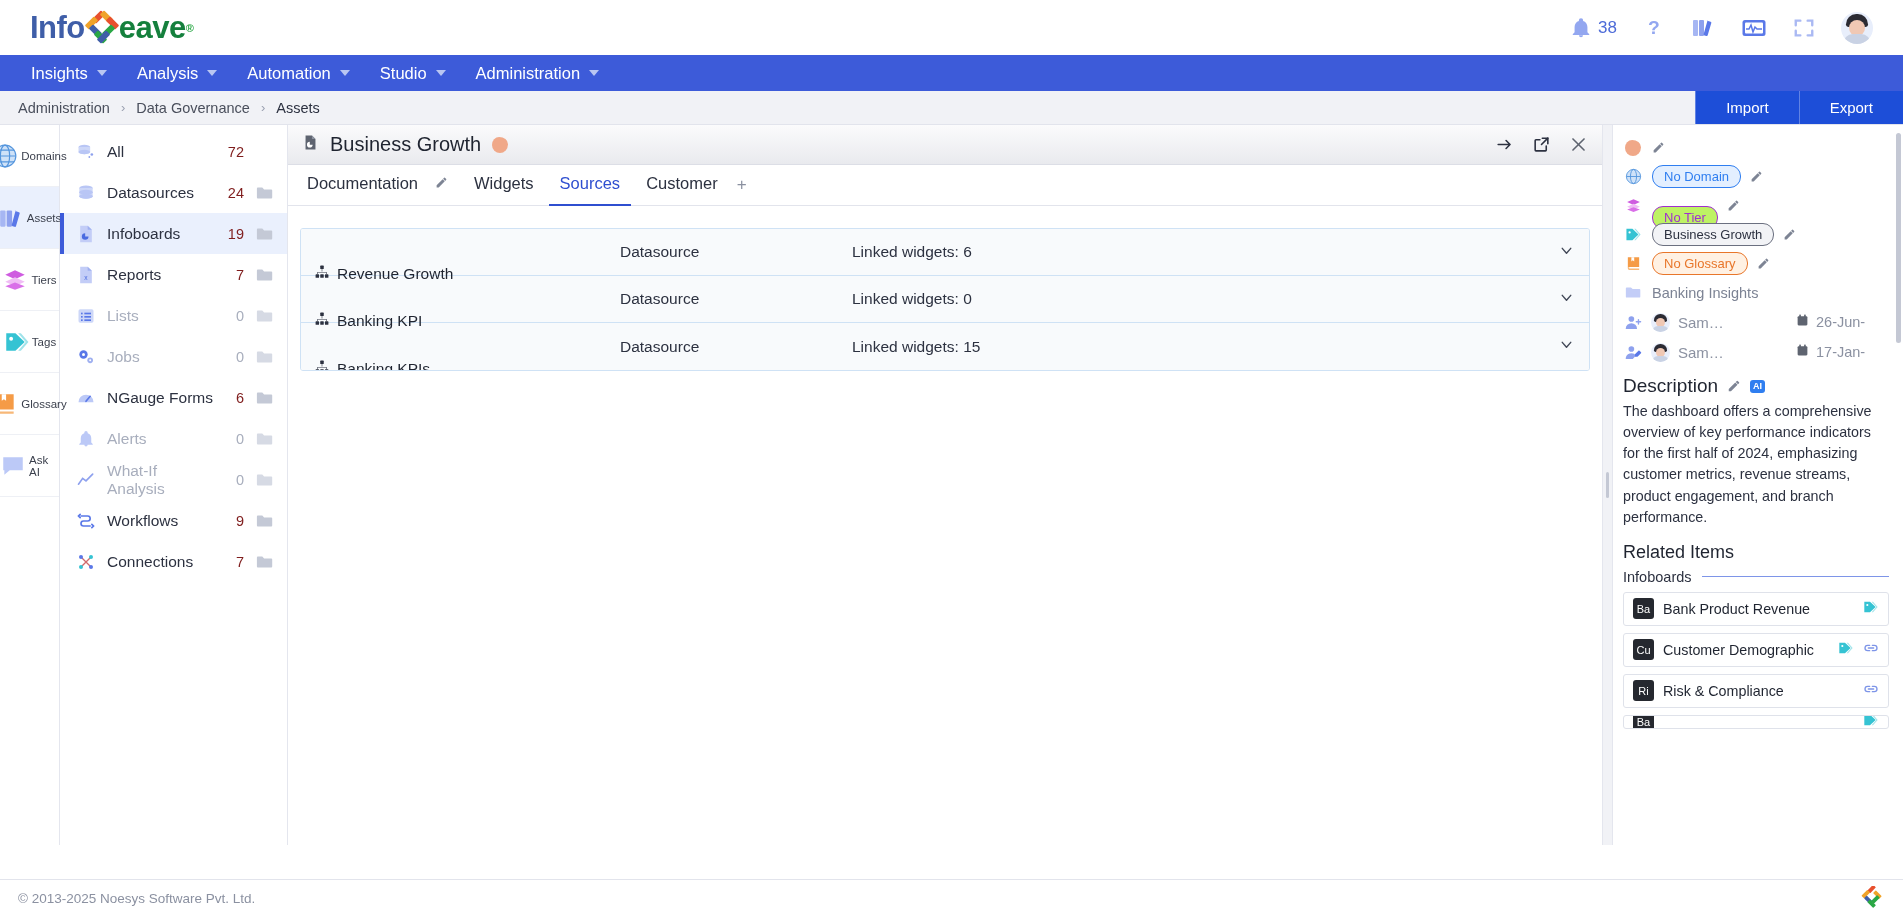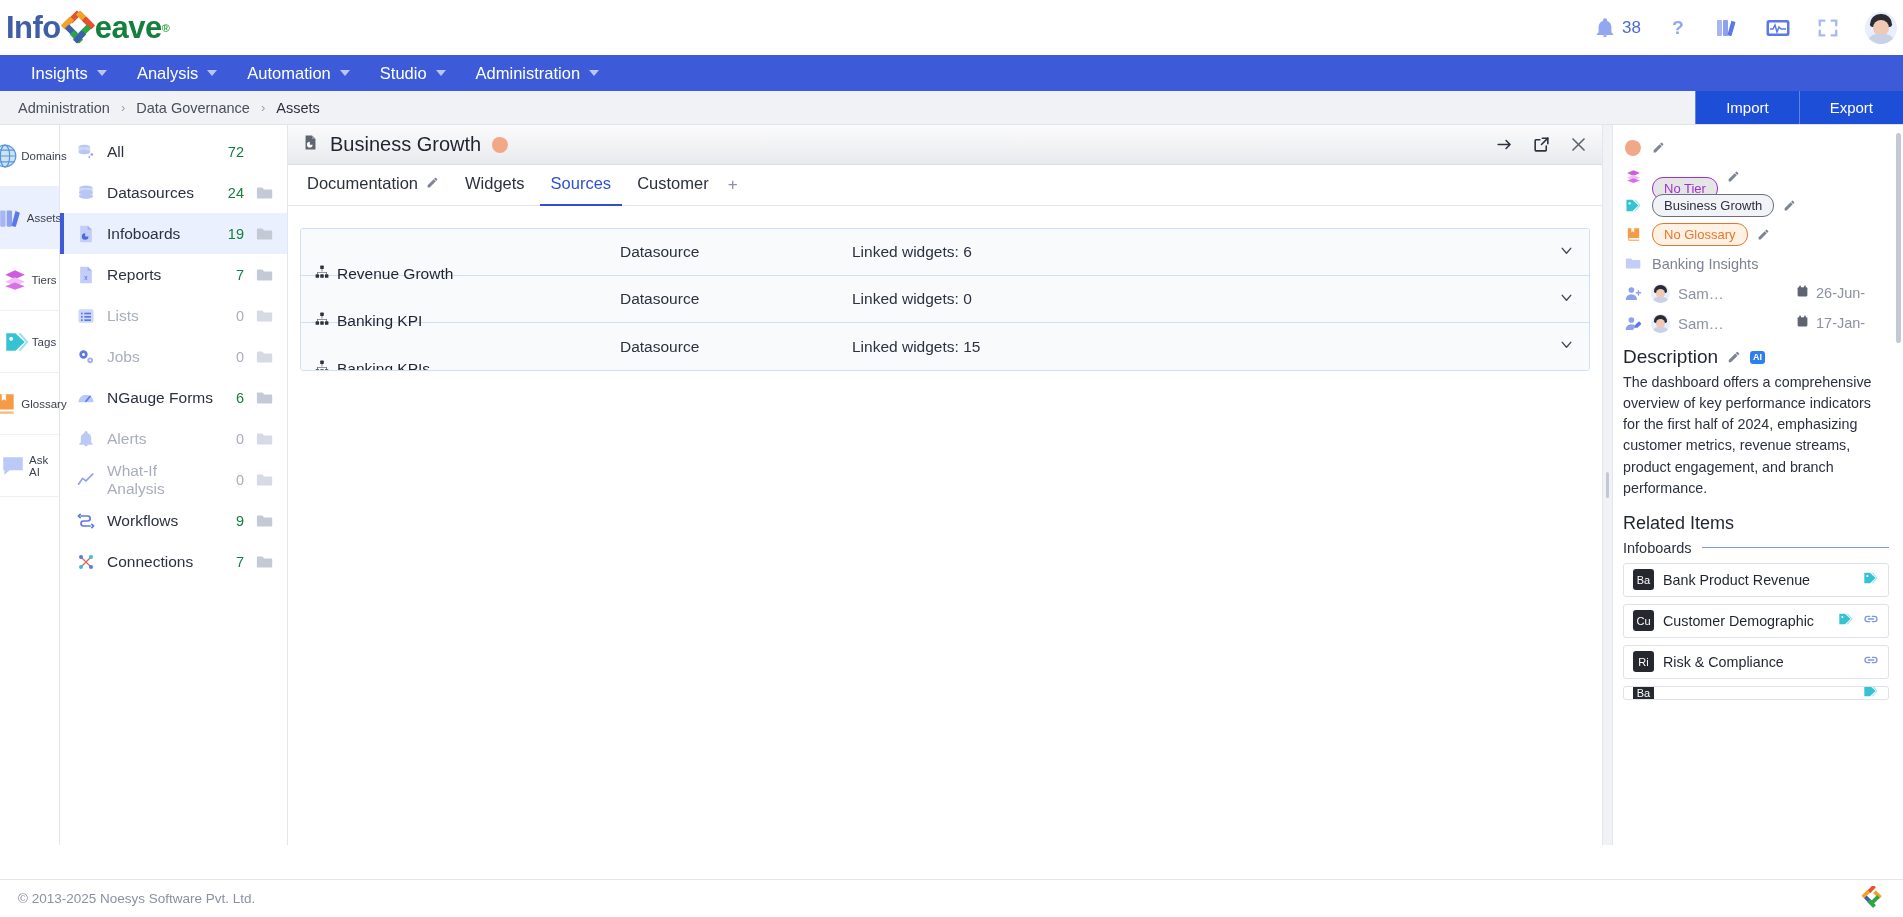--- a/index.html
+++ b/index.html
@@ -6,21 +6,21 @@
   html, body {
     width: 1903px; height: 917px;
     font-family: "Liberation Sans", sans-serif;
     background: #ffffff; overflow: hidden;
   }
   body { display: flex; flex-direction: column; }
 
   
   .topbar {
     height: 55px; background: #fff; display: flex; align-items: center;
-    justify-content: space-between; padding: 0 6px; flex: 0 0 55px;
+    justify-content: space-between; padding: 0 30px; flex: 0 0 55px;
   }
   .logo { display: flex; align-items: center; font-size: 31px; font-weight: 700; letter-spacing: -.5px; }
   .logo .t1 { color: #3f5ea8; }
   .logo .weave { display: inline-block; width: 40px; height: 36px; position: relative; margin: 0 -3px; }
   .logo .t2 { color: #15803d; }
   .logo .reg { font-size: 11px; color: #2aa745; vertical-align: super; }
   .weave i { position: absolute; display: block; width: 13px; height: 6px; border-radius: 1px; }
   .topicons { display: flex; align-items: center; gap: 26px; }
   .ticon { color: #93a7f0; display: flex; align-items: center; cursor: pointer; }
   .bell-wrap { display: flex; align-items: center; gap: 6px; }
@@ -79,39 +79,39 @@
   .assetlist { width: 228px; background: #fff; border-right: 1px solid #e4e6ee; flex: 0 0 228px; padding-top: 6px; }
   .al-row {
     height: 41px; display: flex; align-items: center; padding: 0 12px 0 16px;
     cursor: pointer; gap: 11px; position: relative;
   }
   .al-row.active { background: #eaf0fd; }
   .al-row.active::before { content: ""; position: absolute; left: 0; top: 0; bottom: 0; width: 4px; background: #3d5bd9; }
   .al-ico { width: 20px; display: flex; justify-content: center; flex: 0 0 20px; }
   .al-name { flex: 1; font-size: 15.5px; color: #2c3140; }
   .al-row.dim .al-name { color: #a8aebd; }
-  .al-count { font-size: 14.5px; color: #15803d; min-width: 20px; text-align: right; }
+  .al-count { font-size: 14.5px; color: #7f1d1d; min-width: 20px; text-align: right; }
   .al-row.dim .al-count { color: #a8aebd; }
   .al-folder { width: 20px; display: flex; justify-content: center; }
 
   
   .center { flex: 1; min-width: 0; background: #fff; display: flex; flex-direction: column; border-right: 1px solid #e4e6ee; }
   .panel-head {
     height: 40px; background: linear-gradient(#fbfbfc,#e9eaee); display: flex;
     align-items: center; padding: 0 14px; gap: 11px; border-bottom: 1px solid #dcdee6;
   }
   .panel-title { font-size: 20px; color: #1f2430; font-weight: 400; }
   .badge-dot { width: 16px; height: 16px; background: #f0a888; border-radius: 45% 55% 50% 50%/50% 45% 55% 50%; }
   .panel-head-actions { margin-left: auto; display: flex; align-items: center; gap: 18px; color: #3a3f4c; }
   .ph-btn { cursor: pointer; display: flex; }
 
   .tabs { height: 41px; display: flex; align-items: center; padding: 0 8px; border-bottom: 1px solid #e2e4ec; gap: 4px; }
   .tab {
     font-size: 16.5px; color: #2c3140; padding: 10px 11px 11px; cursor: pointer;
-    display: flex; align-items: center; gap: 8px; border-bottom: 2px solid transparent;
+    display: flex; align-items: center; gap: 17px; border-bottom: 2px solid transparent;
   }
   .tab.active { color: #2f4fd0; border-bottom-color: #2f4fd0; }
   .tab-plus { font-size: 17px; color: #8a90a0; padding: 0 4px; cursor: pointer; }
 
   .content { flex: 1; padding: 22px 12px; overflow: hidden; }
   .src-table { border: 1px solid #cfe2f5; border-radius: 3px; overflow: hidden; }
   .src-row {
     height: 47px; display: flex; align-items: center; background: #f8fafc;
     border-bottom: 1px solid #cfe2f5; padding: 0 14px; cursor: pointer;
   }
@@ -654,30 +654,48 @@
         <span class="meta-ico">
             <span class="badge-dot"></span>
           </span>
         <span class="pencil">
           <svg width="13" height="13" viewBox="0 0 24 24" fill="#7d8494">
               <path d="M3 17.2V21h3.8L18 9.8 14.2 6zM20.7 7.1a1 1 0 0 0 0-1.4l-2.4-2.4a1 1 0 0 0-1.4 0L15 5.2 18.8 9z"></path>
             </svg>
         </span>
       </div>
 
+      <div class="meta-row">
+        <span class="meta-ico">
+          <svg width="17" height="17" viewBox="0 0 24 24">
+              <circle cx="12" cy="12" r="10" fill="#cfe2f8"></circle>
+              <g stroke="#5596dd" stroke-width="1.3" fill="none">
+                <circle cx="12" cy="12" r="10"></circle>
+                <ellipse cx="12" cy="12" rx="4.3" ry="10"></ellipse>
+                <path d="M2 12h20"></path>
+              </g>
+            </svg>
+        </span>
+        <span class="pill" style="color:#2f7ef0;background:#e3efff;border-color:#2f7ef0;">No Domain</span>
+        <span class="pencil">
+          <svg width="13" height="13" viewBox="0 0 24 24" fill="#7d8494">
+              <path d="M3 17.2V21h3.8L18 9.8 14.2 6zM20.7 7.1a1 1 0 0 0 0-1.4l-2.4-2.4a1 1 0 0 0-1.4 0L15 5.2 18.8 9z"></path>
+            </svg>
+        </span>
+      </div>
 
       <div class="meta-row">
         <span class="meta-ico">
           <svg width="17" height="17" viewBox="0 0 24 24">
               <path d="M12 3l9 4.2-9 4.2-9-4.2z" fill="#cf5ce0"></path>
               <path d="M12 9.4l9 4.2-9 4.2-9-4.2z" fill="#f0bdf5"></path>
               <path d="M12 14.4l9 3.3-9 3.3-9-3.3z" fill="#d96fe8"></path>
             </svg>
         </span>
-        <span class="pill" style="color:#a02fd0;background:#e5e5e5;border-color:#a02fd0;margin-top:23px;">No Tier</span>
+        <span class="pill" style="color:#a02fd0;background:#bef264;border-color:#a02fd0;margin-top:23px;">No Tier</span>
         <span class="pencil">
           <svg width="13" height="13" viewBox="0 0 24 24" fill="#7d8494">
               <path d="M3 17.2V21h3.8L18 9.8 14.2 6zM20.7 7.1a1 1 0 0 0 0-1.4l-2.4-2.4a1 1 0 0 0-1.4 0L15 5.2 18.8 9z"></path>
             </svg>
         </span>
       </div>
 
       <div class="meta-row">
         <span class="meta-ico">
           <svg width="17" height="17" viewBox="0 0 24 24">

